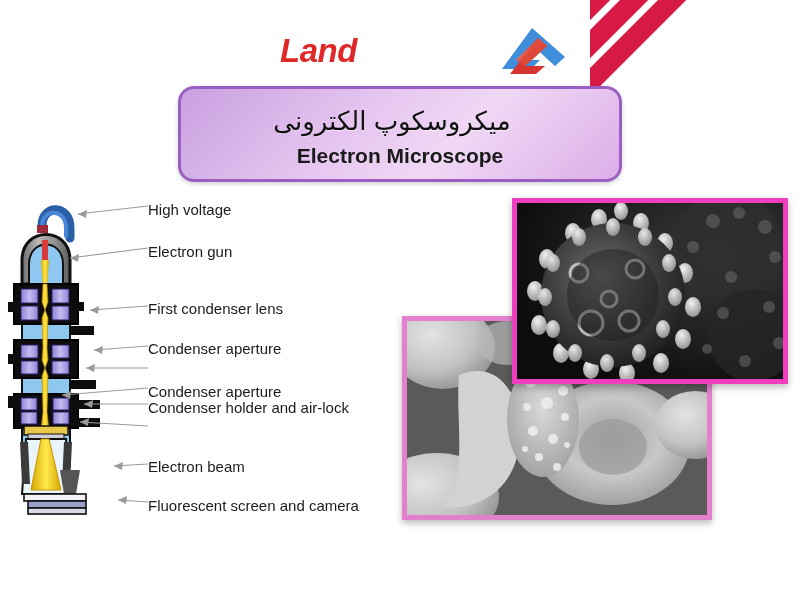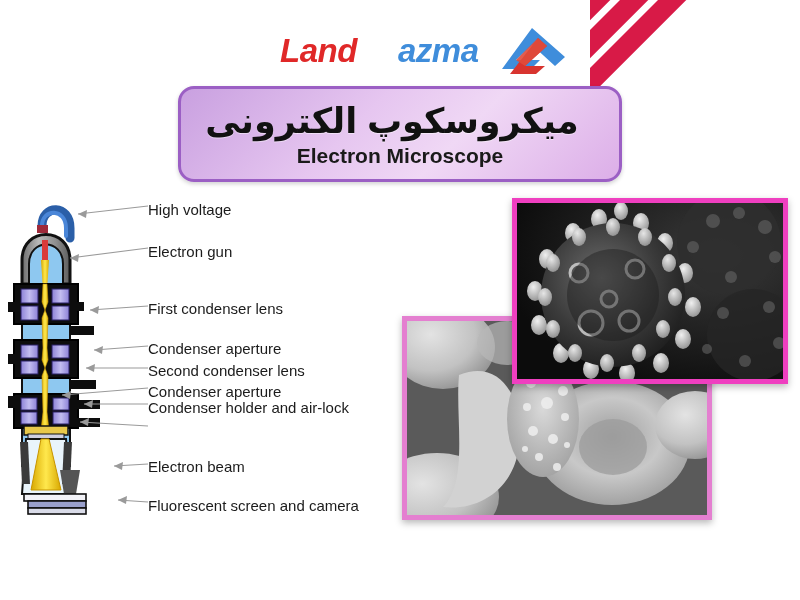--- a/index.html
+++ b/index.html
@@ -27,21 +27,21 @@
   
   #banner{
     position:absolute;left:178px;top:86px;width:444px;height:96px;
     border:3px solid #9b5fc4;border-radius:16px;
     background:linear-gradient(135deg,#c9a0e0 0%,#e6c6f0 40%,#f0d8f5 62%,#dcaee8 100%);
     box-shadow:0 2px 4px rgba(0,0,0,.18);
     display:flex;flex-direction:column;align-items:center;justify-content:center;
     box-sizing:border-box;
   }
   #banner-fa{
-    direction:rtl;font-size:35px;font-weight:bold;color:#111;
+    direction:rtl;font-size:26px;font-weight:normal;color:#111;
     line-height:42px;margin:0 16px 2px 0;text-shadow:0 1px 0 rgba(255,255,255,.45);
   }
   #banner-en{font-size:21px;font-weight:bold;color:#1a1a1a;line-height:24px;}
 
   
   #scope{position:absolute;left:8px;top:198px;width:120px;height:322px;}
 
   
   #leaders{position:absolute;left:60px;top:190px;width:100px;height:330px;}
 
@@ -76,21 +76,20 @@
   </div>
 
   <div class="bl-wrap">
     
     
     
   </div>
 
   <div id="logo">
     <span class="logo-word" id="logo-land">Land</span>
-    <span class="logo-word" id="logo-azma">azma</span>
     <svg id="logo-mark" viewBox="0 0 70 54">
       <path d="M34 2 L67 31 L57 40 L34 19 L18 34 L42 34 L33 43 L4 43 Z" fill="#3f8ddb"></path>
       <path d="M40 12 L49 20 L27 40 L47 40 L38 48 L12 48 Z" fill="#d8342f"></path>
       <path d="M40 12 L49 20 L27 40 L18 34 Z" fill="#e04b3c" opacity=".9"></path>
     </svg>
   </div>
 
   <div id="banner">
     <div id="banner-fa">میکروسکوپ الکترونی</div>
     <div id="banner-en">Electron Microscope</div>
@@ -205,21 +204,20 @@
         <path d="M20 232 l9 -4 l-1 8 Z"></path>
       <path d="M54 276 l9 -4 l-1 8 Z"></path>
         <path d="M58 310 l9 -4 l-1 8 Z"></path>
     </g>
   </svg>
 
   <div class="lbl" style="top:202px">High voltage</div>
   <div class="lbl" style="top:244px">Electron gun</div>
   <div class="lbl" style="top:301px">First condenser lens</div>
   <div class="lbl" style="top:341px">Condenser  aperture</div>
-  <div class="lbl" style="top:363px">Second condenser lens</div>
   <div class="lbl" style="top:384px">Condenser aperture</div>
   <div class="lbl" style="top:400px">Condenser holder and air-lock</div>
   <div class="lbl" style="top:459px">Electron beam</div>
   <div class="lbl" style="top:498px">Fluorescent  screen  and camera</div>
 
   <div class="photo" id="photo-cells">
     <svg viewBox="0 0 300 194" preserveAspectRatio="none">
       <defs>
         <radialGradient id="cellA" cx=".38" cy=".35" r=".72">
           <stop offset="0" stop-color="#e3e3e3"></stop>

